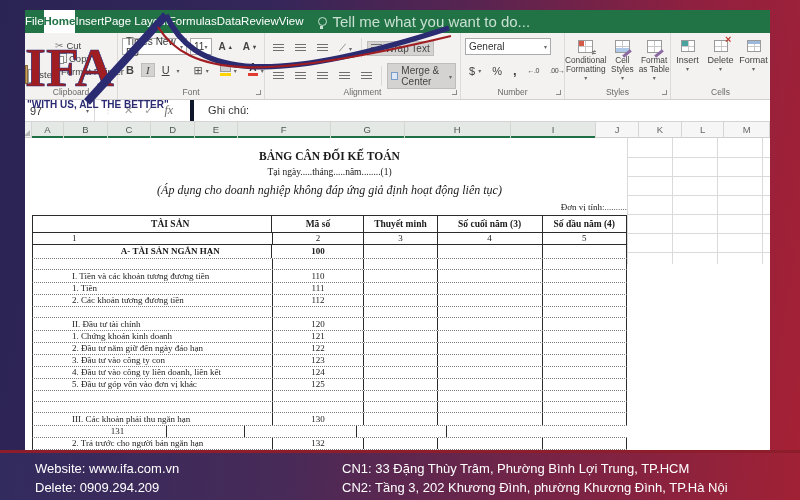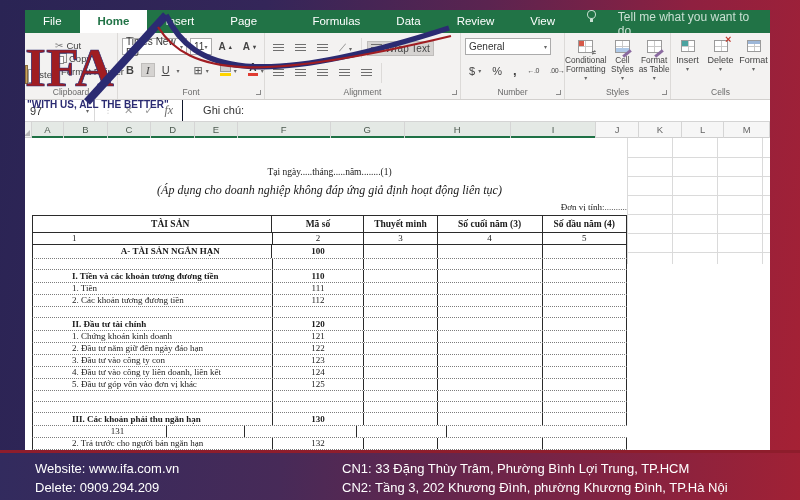--- a/index.html
+++ b/index.html
@@ -5,23 +5,23 @@
   * { box-sizing: border-box; margin:0; padding:0; }
   body { margin:0; font-family:"Liberation Sans", sans-serif; }
   .canvas { position:relative; width:800px; height:500px; overflow:hidden;
     background:linear-gradient(100deg,#2a2454 0%,#342659 30%,#5b2450 55%,#8f2040 78%,#a62134 100%); }
 
   
   .excel { position:absolute; left:25px; top:10px; width:745px; height:440px; background:#fff; overflow:hidden; }
 
   
   .tabbar { position:absolute; left:0; top:0; width:100%; height:23px; background:#217346; display:flex; align-items:stretch; color:#fff; font-size:11.5px; }
-  .tab { padding:0 18px; line-height:23px; cursor:default; }
+  .tab { padding:0 0; line-height:23px; cursor:default; }
   .tab.active { background:#fff; color:#217346; font-weight:bold; }
-  .tellme { display:flex; color:#c8e0d2; margin-left:14px; font-size:12px;gap:16px; }
+  .tellme { display:flex; align-items:center; color:#c8e0d2; margin-left:14px; font-size:15px; }
   .bulb { width:9px; height:9px; border:1.5px solid #c8e0d2; border-radius:50%; position:relative; margin-right:6px; }
   .bulb:after { content:''; position:absolute; left:1.5px; top:8px; width:3px; height:3px; background:#c8e0d2; }
 
   
   .ribbon { position:absolute; left:0; top:23px; width:100%; height:67px; background:#f3f2f1; border-bottom:1px solid #d2d0ce; display:flex; }
   .rgroup { position:relative; height:100%; border-right:1px solid #dcdad8; padding-top:4px; }
   .rlabel { position:absolute; bottom:2px; left:0; width:100%; text-align:center; font-size:8.5px; color:#696969; }
   .lnch { position:absolute; right:3px; bottom:4px; width:5px; height:5px; border-right:1px solid #8a8a8a; border-bottom:1px solid #8a8a8a; }
   .rrow { display:flex; align-items:center; padding:1px 4px; gap:3px; color:#444; }
   .btn { display:inline-flex; align-items:center; gap:3px; padding:1px 3px; border:1px solid transparent; font-size:10px; color:#444; cursor:default; }
@@ -88,21 +88,21 @@
   .ic-ins:before { content:''; position:absolute; left:0; top:0; width:6px; height:5px; background:#4ba3a0; }
   .ic-del:after { content:'×'; position:absolute; right:-5px; top:-8px; color:#c0392b; font-weight:bold; font-size:11px; }
   .ic-fmt:before { content:''; position:absolute; left:0; top:0; width:100%; height:3px; background:#9db7d8; }
 
   
   .fbar { position:absolute; left:0; top:90px; width:100%; height:22px; background:#fff; border-bottom:1px solid #d4d4d4; display:flex; align-items:center; font-size:11px; color:#333; }
   .namebox { width:70px; height:100%; border-right:1px solid #d9d9d9; display:flex; align-items:center; justify-content:space-between; padding:0 5px; }
   .fbtns { display:flex; align-items:center; gap:1px; padding:0 4px; color:#9a9a9a; }
   .fbtns span { padding:0 5px; }
   .fx { font-family:"Liberation Serif",serif; font-style:italic; color:#6a6a6a; font-size:12px; }
-  .fcontent { border-left:1px solid #0f172a; padding-left:20px; flex:1; height:100%; line-height:21px; }
+  .fcontent { border-left:4px solid #0f172a; padding-left:14px; flex:1; height:100%; line-height:21px;margin-left:8px; }
   .dots { color:#c0c0c0; font-size:8px; letter-spacing:1px; }
 
   
   .colheads { position:absolute; left:0; top:112px; width:100%; height:16px; display:flex; background:#f3f3f3; }
   .ch { height:100%; text-align:center; font-size:9.5px; color:#666; line-height:15px; border-right:1px solid #d5d5d5; box-shadow:inset 0 -1px 0 #cfcfcf; background:#f6f6f6; position:relative; }
   .ch.sel { background:#e4e9e5; color:#4c5a50; box-shadow:inset 0 -2px 0 #1e7145; }
   .ch.corner { background:#eef0ee; }
   .tri { position:absolute; right:1px; bottom:2px; width:0; height:0; border-left:6px solid transparent; border-bottom:6px solid #b5b5b5; }
 
   
@@ -121,21 +121,21 @@
   .c1 { width:217px; padding-left:3px; }
   .c2 { width:98px; justify-content:center; }
   .c3 { width:78px; justify-content:center; }
   .c4 { width:112px; justify-content:center; }
   .c5 { width:90px; justify-content:center; }
   .thead { height:18px; border-top:1px solid #2b2b2b; border-bottom:1px solid #2b2b2b; }
   .thead .tc { font-weight:bold; justify-content:center; padding-left:0; font-size:9.5px; }
   .tnums { height:12px; border-bottom:1px solid #2b2b2b; }
   .tr-group { height:14px; font-weight:bold; }
   .tr-group .c1 { justify-content:center; padding-left:0; }
-  .tr-sec { height:13px; font-weight:bold; }
+  .tr-sec { height:13px; font-weight:normal; }
   .tr-item { height:12px; }
   .tr-sp { height:11px; }
 
   
   .watermark { position:absolute; left:25px; top:10px; pointer-events:none; }
 
   
   .footer { position:absolute; left:0; top:450px; width:800px; height:66px;
     background:linear-gradient(95deg,#322b5e 0%,#472a58 35%,#7c2344 72%,#a12135 100%);
     border-top:3px solid #8e1d2c; color:#fff; font-size:13px; }
@@ -264,20 +264,25 @@
           <span class="btn">
               <span class="ic-bars"></span>
             </span>
           <span class="btn">
               <span class="ic-bars"></span>
             </span>
           <span class="btn">
               <span class="ic-bars"></span>
             </span>
           <span class="sep"></span>
+          <span class="btn pressed">
+              <span class="ic-mc"></span>
+              <span>Merge &amp; Center</span>
+              <span class="drop">▾</span>
+            </span>
         </div>
         <div class="rlabel">Alignment</div>
         <span class="lnch"></span>
       </div>
 
       <div class="rgroup g-num">
         <div class="rrow">
           <span class="vbox numbox">
               <span>General</span>
               <span class="drop">▾</span>
@@ -365,20 +370,21 @@
         <div class="ch sel" style="width: 78px;">G</div>
         <div class="ch sel" style="width: 112px;">H</div>
         <div class="ch sel" style="width: 90px;">I</div>
         <div class="ch" style="width: 45px;">J</div>
         <div class="ch" style="width: 45px;">K</div>
         <div class="ch" style="width: 45px;">L</div>
         <div class="ch" style="width: 48px;">M</div>
       </div>
 
     <div class="grid">
+      <div class="sh-title serif">BẢNG CÂN ĐỐI KẾ TOÁN</div>
       <div class="sh-date serif">Tại ngày.....tháng.....năm........(1)</div>
       <div class="sh-applies serif">(Áp dụng cho doanh nghiệp không đáp ứng giả định hoạt động liên tục)</div>
       <div class="sh-unit serif">Đơn vị tính:..........</div>
       <div class="sheet-table">
           <div class="trow thead">
             <div class="tc c1">TÀI SẢN</div>
             <div class="tc c2">Mã số</div>
             <div class="tc c3">Thuyết minh</div>
             <div class="tc c4">Số cuối năm (3)</div>
             <div class="tc c5">Số đầu năm (4)</div>

